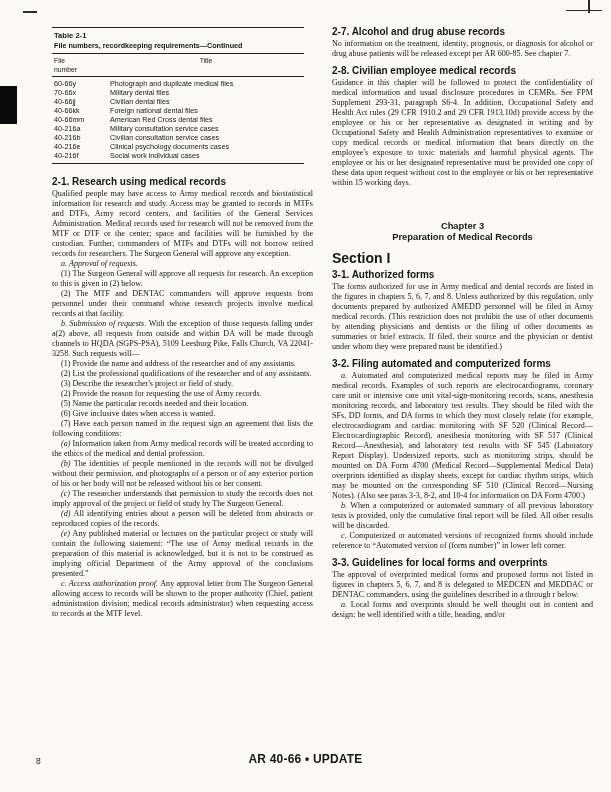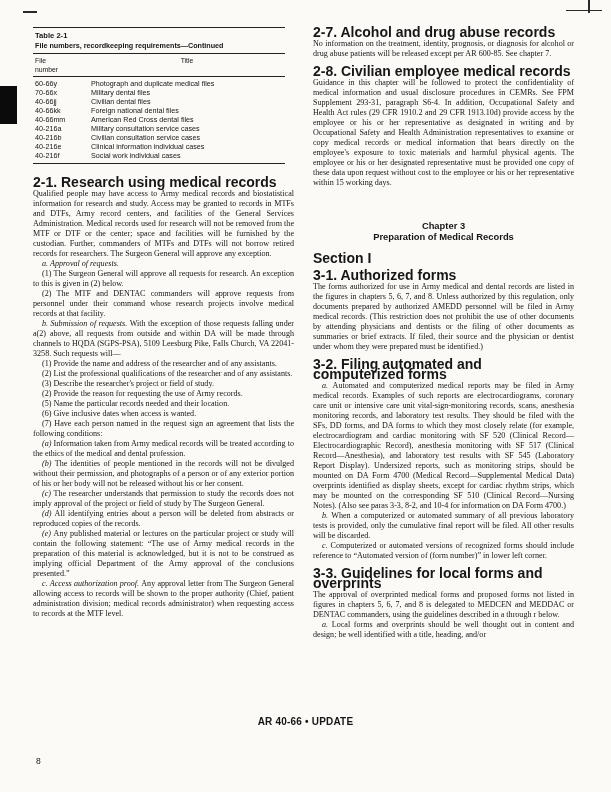--- a/index.html
+++ b/index.html
@@ -4,31 +4,31 @@
 <style>
   html,body{margin:0;padding:0}
   body{
     width:611px;height:792px;position:relative;overflow:hidden;
     background:#fbfaf7;color:#161616;
     font-family:"Liberation Serif", serif;
   }
   .crop-mark{position:absolute;background:#2a2a2a}
   .thumb-tab{position:absolute;left:0;top:86px;width:17px;height:38px;background:#0b0b0b}
 
-  .columns{position:absolute;left:33px;top:27px;width:542px;display:flex;gap:19px}
+  .columns{position:absolute;left:52px;top:27px;width:542px;display:flex;gap:19px}
   .col{
     width:261px;font-size:8.1px;line-height:10px;text-align:justify;
     hyphens:auto;-webkit-hyphens:auto;
   }
   .body-para{margin:0}
   .indent{text-indent:9px}
   .lead{font-style:italic}
   .sec-h{
     font-family:"Liberation Sans", sans-serif;font-weight:bold;
-    font-size:14px;line-height:10px;margin:7px 0 2px;text-align:left
+    font-size:10px;line-height:10px;margin:7px 0 2px;text-align:left
   }
   .sec-h.first{margin-top:0}
   .chapter-label,.chapter-title{
     font-family:"Liberation Sans", sans-serif;font-weight:bold;
     font-size:9.4px;line-height:11px;text-align:center
   }
   .chapter-label{margin-top:32px}
   .chapter-title{margin-bottom:2px}
   .section-label,.section-title{
     font-family:"Liberation Sans", sans-serif;font-weight:bold;
@@ -51,22 +51,22 @@
   .tbl-row{display:flex}
   .cell-num{width:56px}
   .cell-title{flex:1}
 
   
   .footer-page-num{
     position:absolute;left:36px;top:756px;
     font-family:"Liberation Sans", sans-serif;font-size:8.5px
   }
   .footer-ref{
-    position:absolute;left:0;width:611px;top:716px;text-align:center;
-    font-family:"Liberation Sans", sans-serif;font-weight:bold;font-size:10px;letter-spacing:.2px
+    position:absolute;left:0;width:611px;top:752px;text-align:center;
+    font-family:"Liberation Sans", sans-serif;font-weight:bold;font-size:12px;letter-spacing:.2px
   }
 </style>
 </head>
 <body>
 
 <div class="crop-mark" style="left:23px;top:11px;width:14px;height:2px"></div>
 <div class="crop-mark" style="left:588px;top:0;width:2px;height:13px"></div>
 <div class="crop-mark" style="left:566px;top:10px;width:36px;height:1px"></div>
 
 <div class="thumb-tab"></div>
@@ -107,21 +107,21 @@
         <div class="tbl-row">
             <span class="cell-num">40-216a</span>
             <span class="cell-title">Military consultation service cases</span>
           </div>
         <div class="tbl-row">
             <span class="cell-num">40-216b</span>
             <span class="cell-title">Civilian consultation service cases</span>
           </div>
         <div class="tbl-row">
             <span class="cell-num">40-216e</span>
-            <span class="cell-title">Clinical information individual cases</span>
+            <span class="cell-title">Clinical psychology documents cases</span>
           </div>
         <div class="tbl-row">
             <span class="cell-num">40-216f</span>
             <span class="cell-title">Social work individual cases</span>
           </div>
       </div>
     </div>
 
     <h3 class="sec-h">2-1. Research using medical records</h3>
     <p class="body-para"><span>Qualified people may have access to Army medical records and biostatistical information for research and study. Access may be granted to records in MTFs and DTFs, Army record centers, and facilities of the General Services Administration. Medical records used for research will not be removed from the MTF or DTF or the center; space and facilities will be furnished by the custodian. Further, commanders of MTFs and DTFs will not borrow retired records for researchers. The Surgeon General will approve any exception.</span></p>

